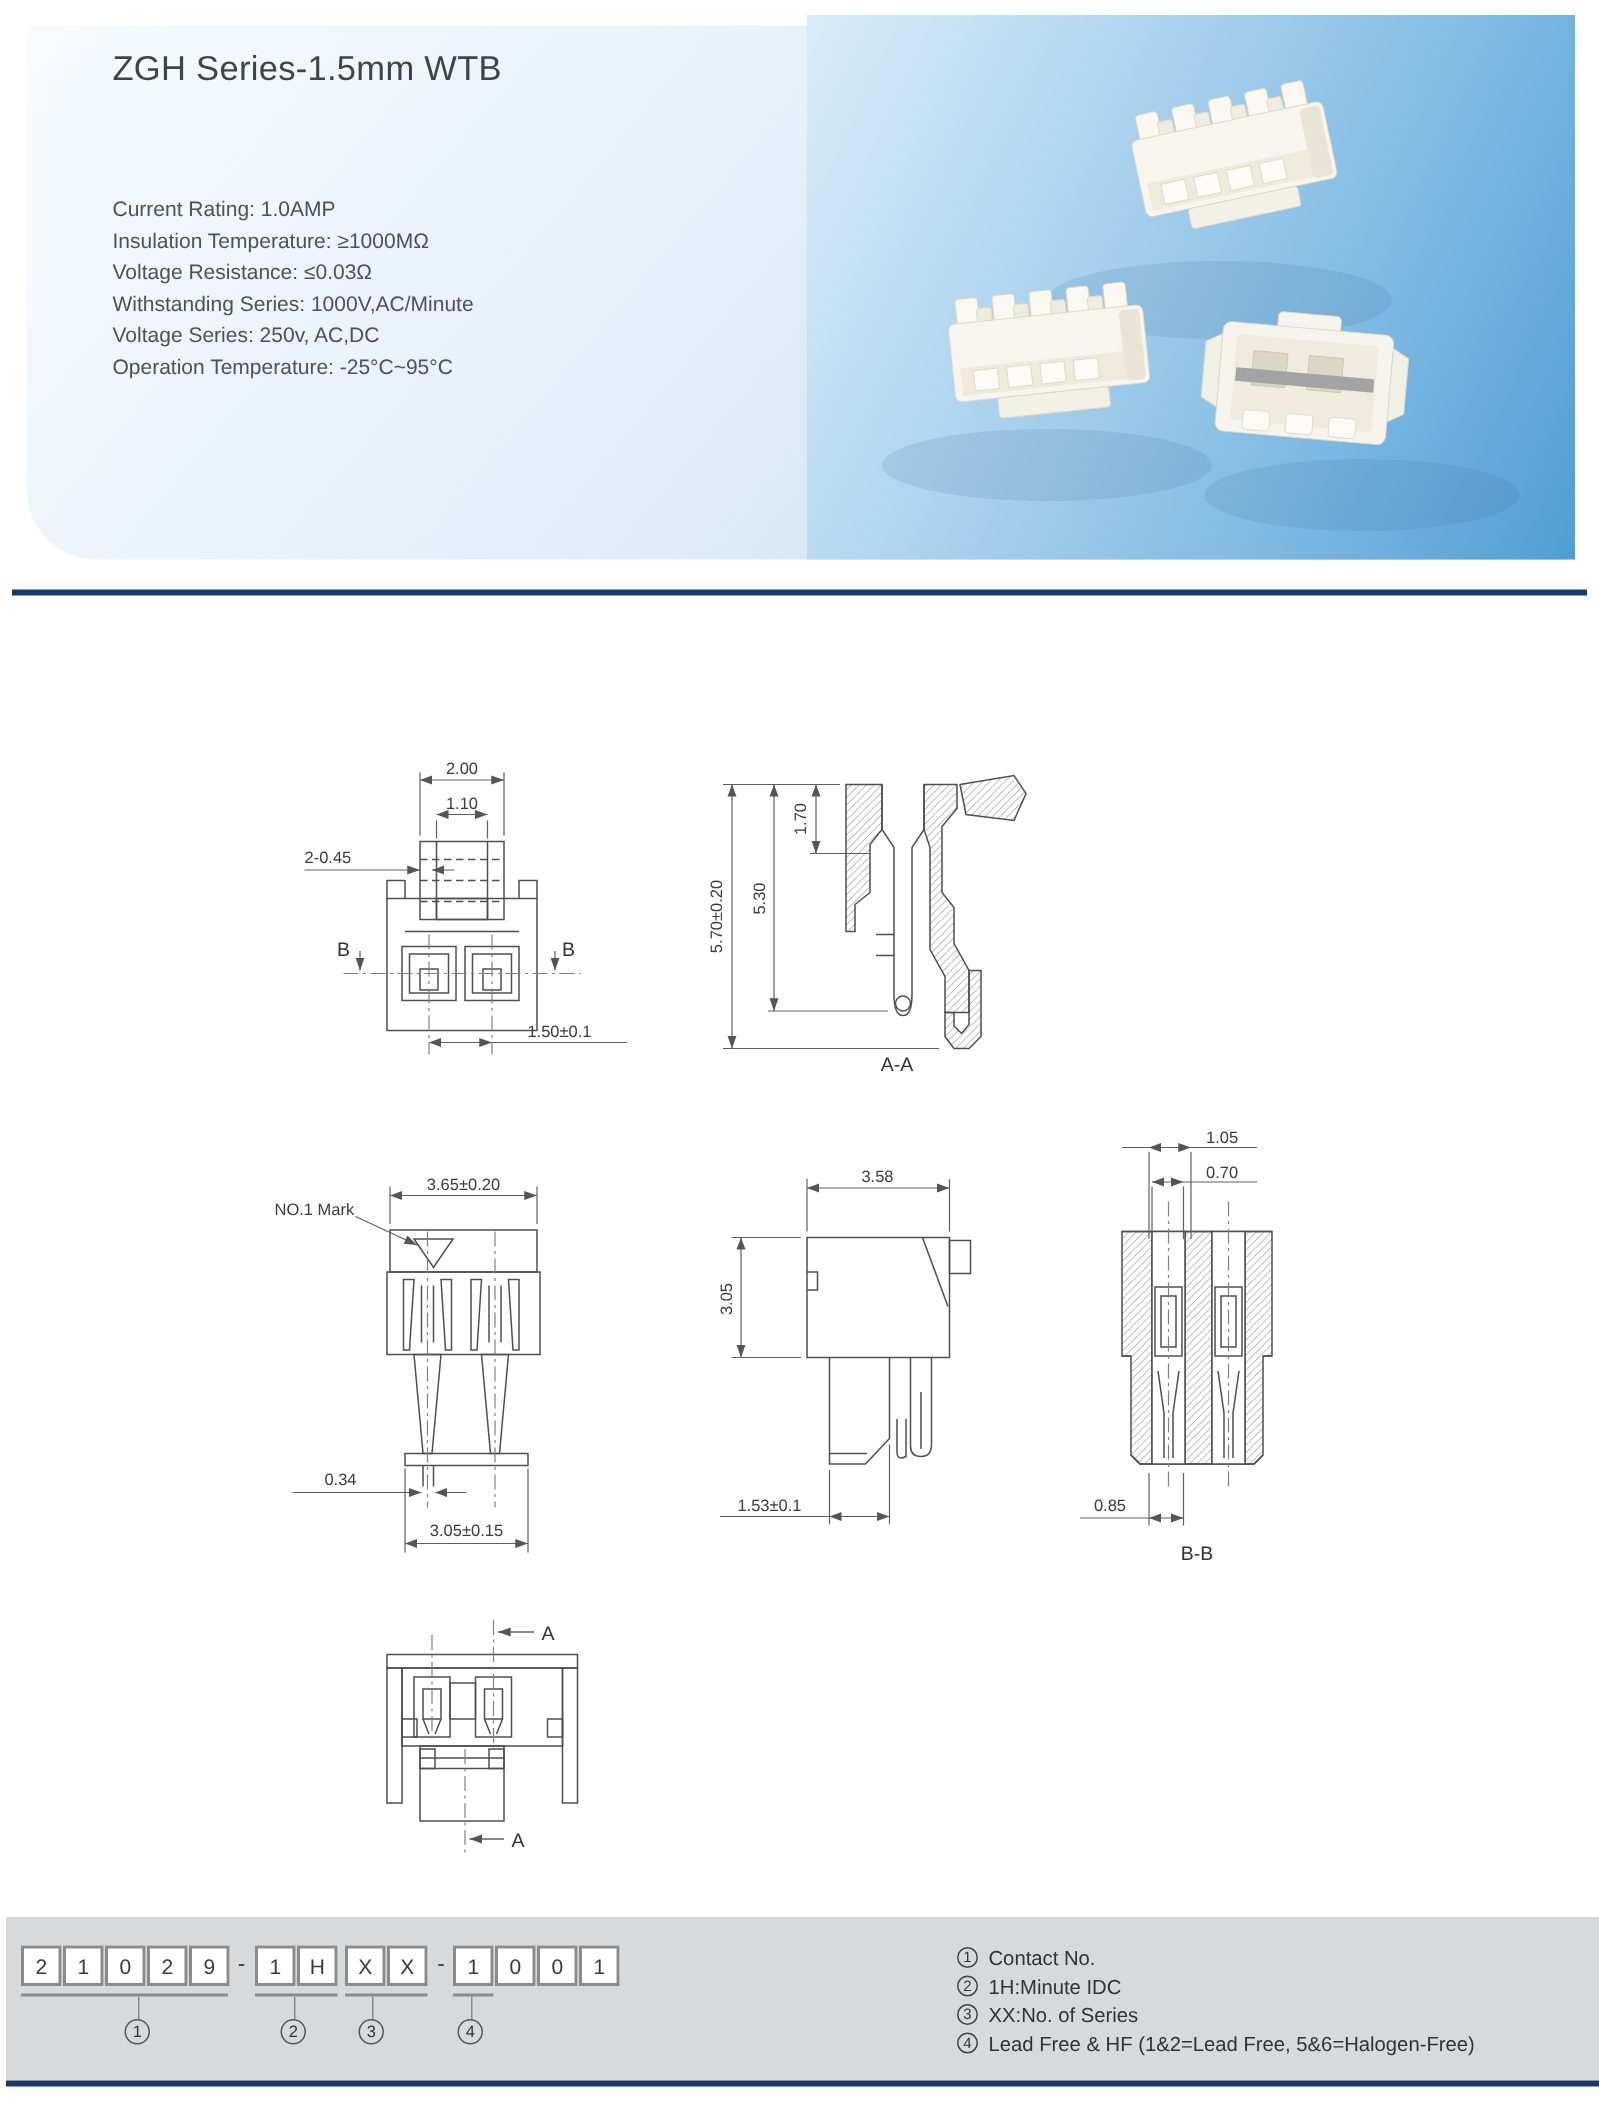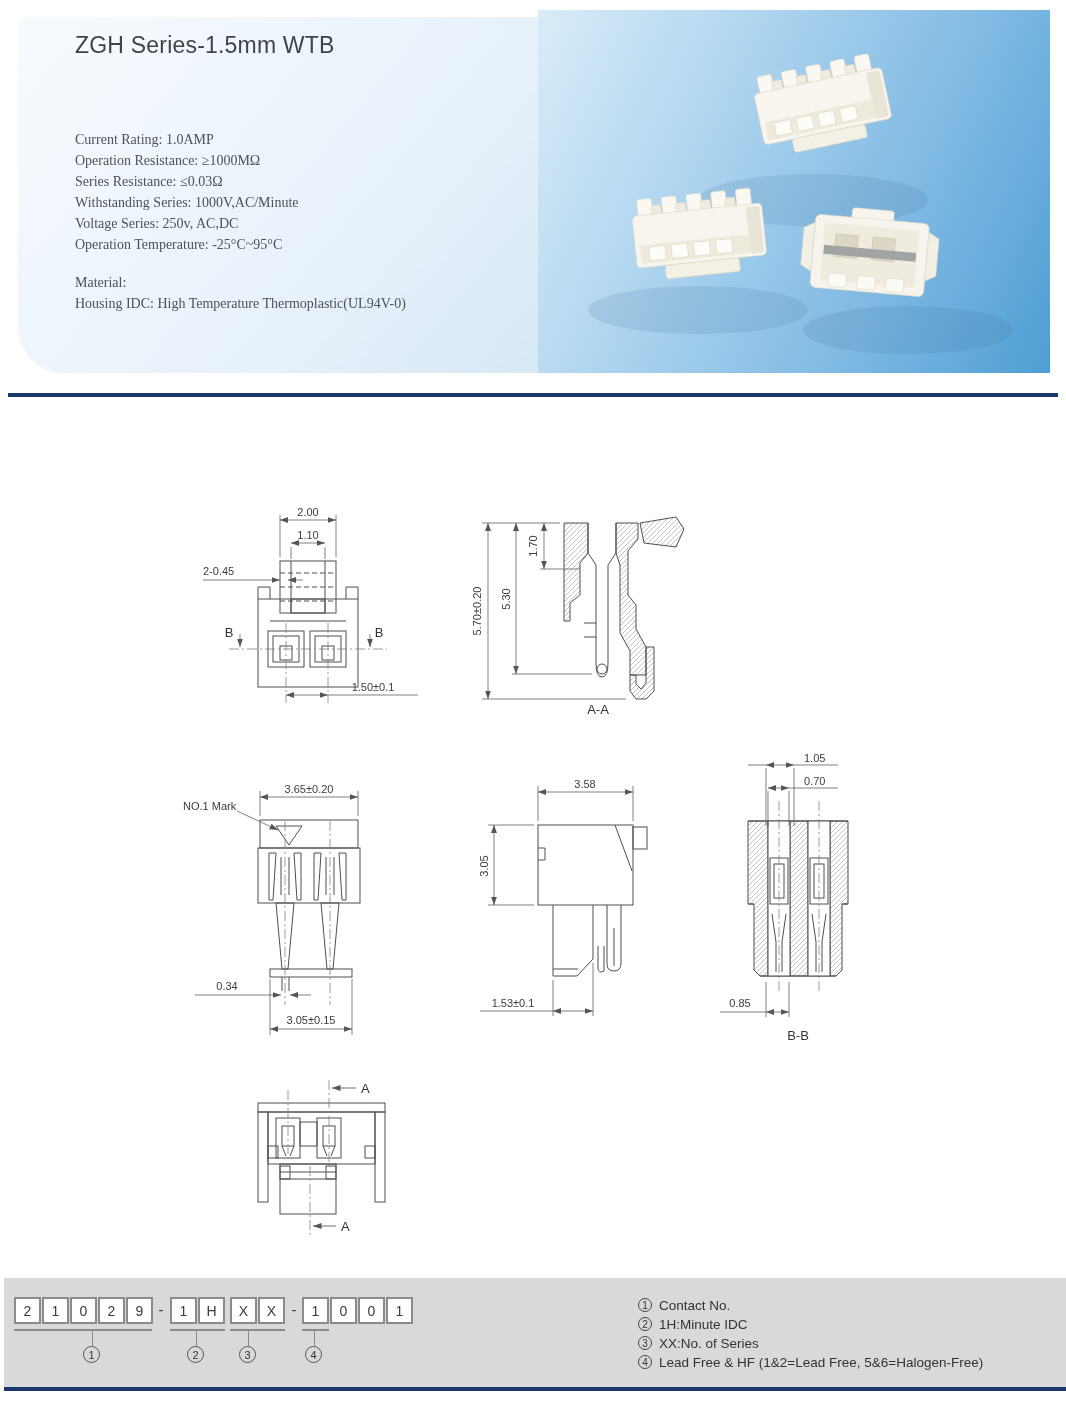--- a/index.html
+++ b/index.html
@@ -12,21 +12,21 @@
     border-radius:8px 4px 4px 46px;
     background:linear-gradient(130deg,#f7fbfe 0%,#e7f1fa 40%,#cde3f3 75%,#b9d8ee 100%);
   }
   #product-photo {
     position:absolute; left:538px; top:10px; width:512px; height:363px;
     background:linear-gradient(115deg,#d9ecf8 0%,#b3d7f0 30%,#7db8e2 70%,#4e9ed4 100%);
   }
   #title-block { position:absolute; left:75px; top:30px; }
   .title-line { font-size:23px; line-height:31px; color:#3f4449; letter-spacing:.2px; }
   #spec-block { position:absolute; left:75px; top:129px; }
-  .spec-line { font-size:14px; line-height:21px; color:#4d5257;font-family:Liberation Serif, serif; }
+  .spec-line { font-size:14px; line-height:21px; color:#4d5257; }
   #material-block { position:absolute; left:75px; top:272px; }
 
   
   .navy-line { position:absolute; background:#1b3a6b; }
 
   
   .drawing { position:absolute; }
   .dim { font-size:11px; fill:#3c3c3c; font-family:"Liberation Sans",sans-serif; }
   .seclbl { font-size:13px; fill:#333; font-family:"Liberation Sans",sans-serif; }
 
@@ -100,31 +100,27 @@
       </g>
     </svg>
   </div>
 
   <div id="title-block">
     <div class="title-line">ZGH Series-1.5mm WTB</div>
   </div>
 
   <div id="spec-block">
     <div class="spec-line">Current Rating: 1.0AMP</div>
-    <div class="spec-line">Operation Resistance: ≥1000MΩ</div>
-    <div class="spec-line">Series Resistance: ≤0.03Ω</div>
+    <div class="spec-line">Insulation Temperature: ≥1000MΩ</div>
+    <div class="spec-line">Voltage Resistance: ≤0.03Ω</div>
     <div class="spec-line">Withstanding Series: 1000V,AC/Minute</div>
     <div class="spec-line">Voltage Series: 250v, AC,DC</div>
     <div class="spec-line">Operation Temperature: -25°C~95°C</div>
   </div>
 
-  <div id="material-block">
-    <div class="spec-line">Material:</div>
-    <div class="spec-line">Housing IDC: High Temperature Thermoplastic(UL94V-0)</div>
-  </div>
 
   <div class="navy-line" style="left:8px; top:393px; width:1050px; height:4px;"></div>
 
   <svg class="drawing" style="left:183px; top:503px;" width="260" height="212" viewBox="0 0 260 212">
     <defs>
       <marker id="fE" markerWidth="9" markerHeight="7" refX="8.5" refY="3.5" orient="auto" markerUnits="userSpaceOnUse">
         <path d="M0,0.5 L8.5,3.5 L0,6.5 Z" fill="#555"></path>
         </marker>
       <marker id="fS" markerWidth="9" markerHeight="7" refX="0.5" refY="3.5" orient="auto" markerUnits="userSpaceOnUse">
         <path d="M8.5,0.5 L0.5,3.5 L8.5,6.5 Z" fill="#555"></path>

